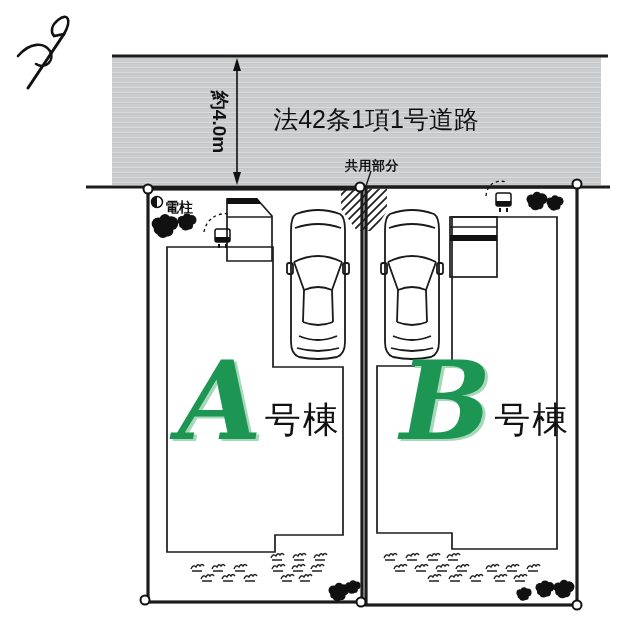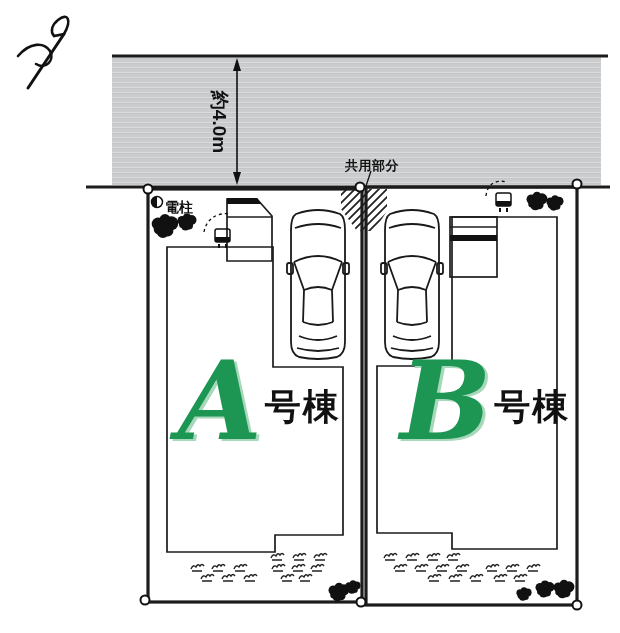--- a/index.html
+++ b/index.html
@@ -29,22 +29,22 @@
     font-family:"DejaVu Serif","Liberation Serif",serif;
   }
   #lot-a-title{left:178px;top:358px;}
   #lot-b-title{left:400px;top:358px;}
   .lot-letter{
     font-style:italic;font-size:108px;line-height:.80;font-weight:600;
     color:var(--green,#1d9654);
     text-shadow:3px 2px 0 var(--green-shadow,#a8d8ba);
   }
   .lot-suffix{
-    font-size:36px;line-height:1;font-weight:700;color:#111;
-    margin-left:3px;margin-bottom:19px;letter-spacing:2px;
+    font-size:36px;line-height:1;font-weight:400;color:#111;
+    margin-left:3px;margin-bottom:6px;letter-spacing:2px;
     font-family:"Liberation Serif","DejaVu Serif",serif;
   }
 </style>
 </head>
 <body>
 
 <div id="stage" style="--green: #1d9654; --green-shadow: #a8d8ba; --road-fill: #cacccd;">
 
   <div id="road-band"></div>
 
@@ -240,20 +240,21 @@
     <g id="survey" fill="#fff" stroke="#111" stroke-width="2">
         <circle cx="148" cy="189" r="4.5"></circle>
         <circle cx="360" cy="187" r="4.5"></circle>
         <circle cx="577" cy="184" r="4.5"></circle>
         <circle cx="145" cy="600" r="4.5"></circle>
         <circle cx="361" cy="602" r="4.5"></circle>
         <circle cx="577" cy="605" r="4.5"></circle>
       </g>
   </svg>
 
+  <div id="road-label" class="lbl">法42条1項1号道路</div>
   <div id="dim-label" class="lbl">約4.0m</div>
   <div id="shared-label" class="lbl">共用部分</div>
   <div id="pole-label" class="lbl">電柱</div>
 
   <div id="lot-a-title" class="lot-title">
     <span class="lot-letter">A</span>
     <span class="lot-suffix">号棟</span>
   </div>
   <div id="lot-b-title" class="lot-title">
     <span class="lot-letter">B</span>

